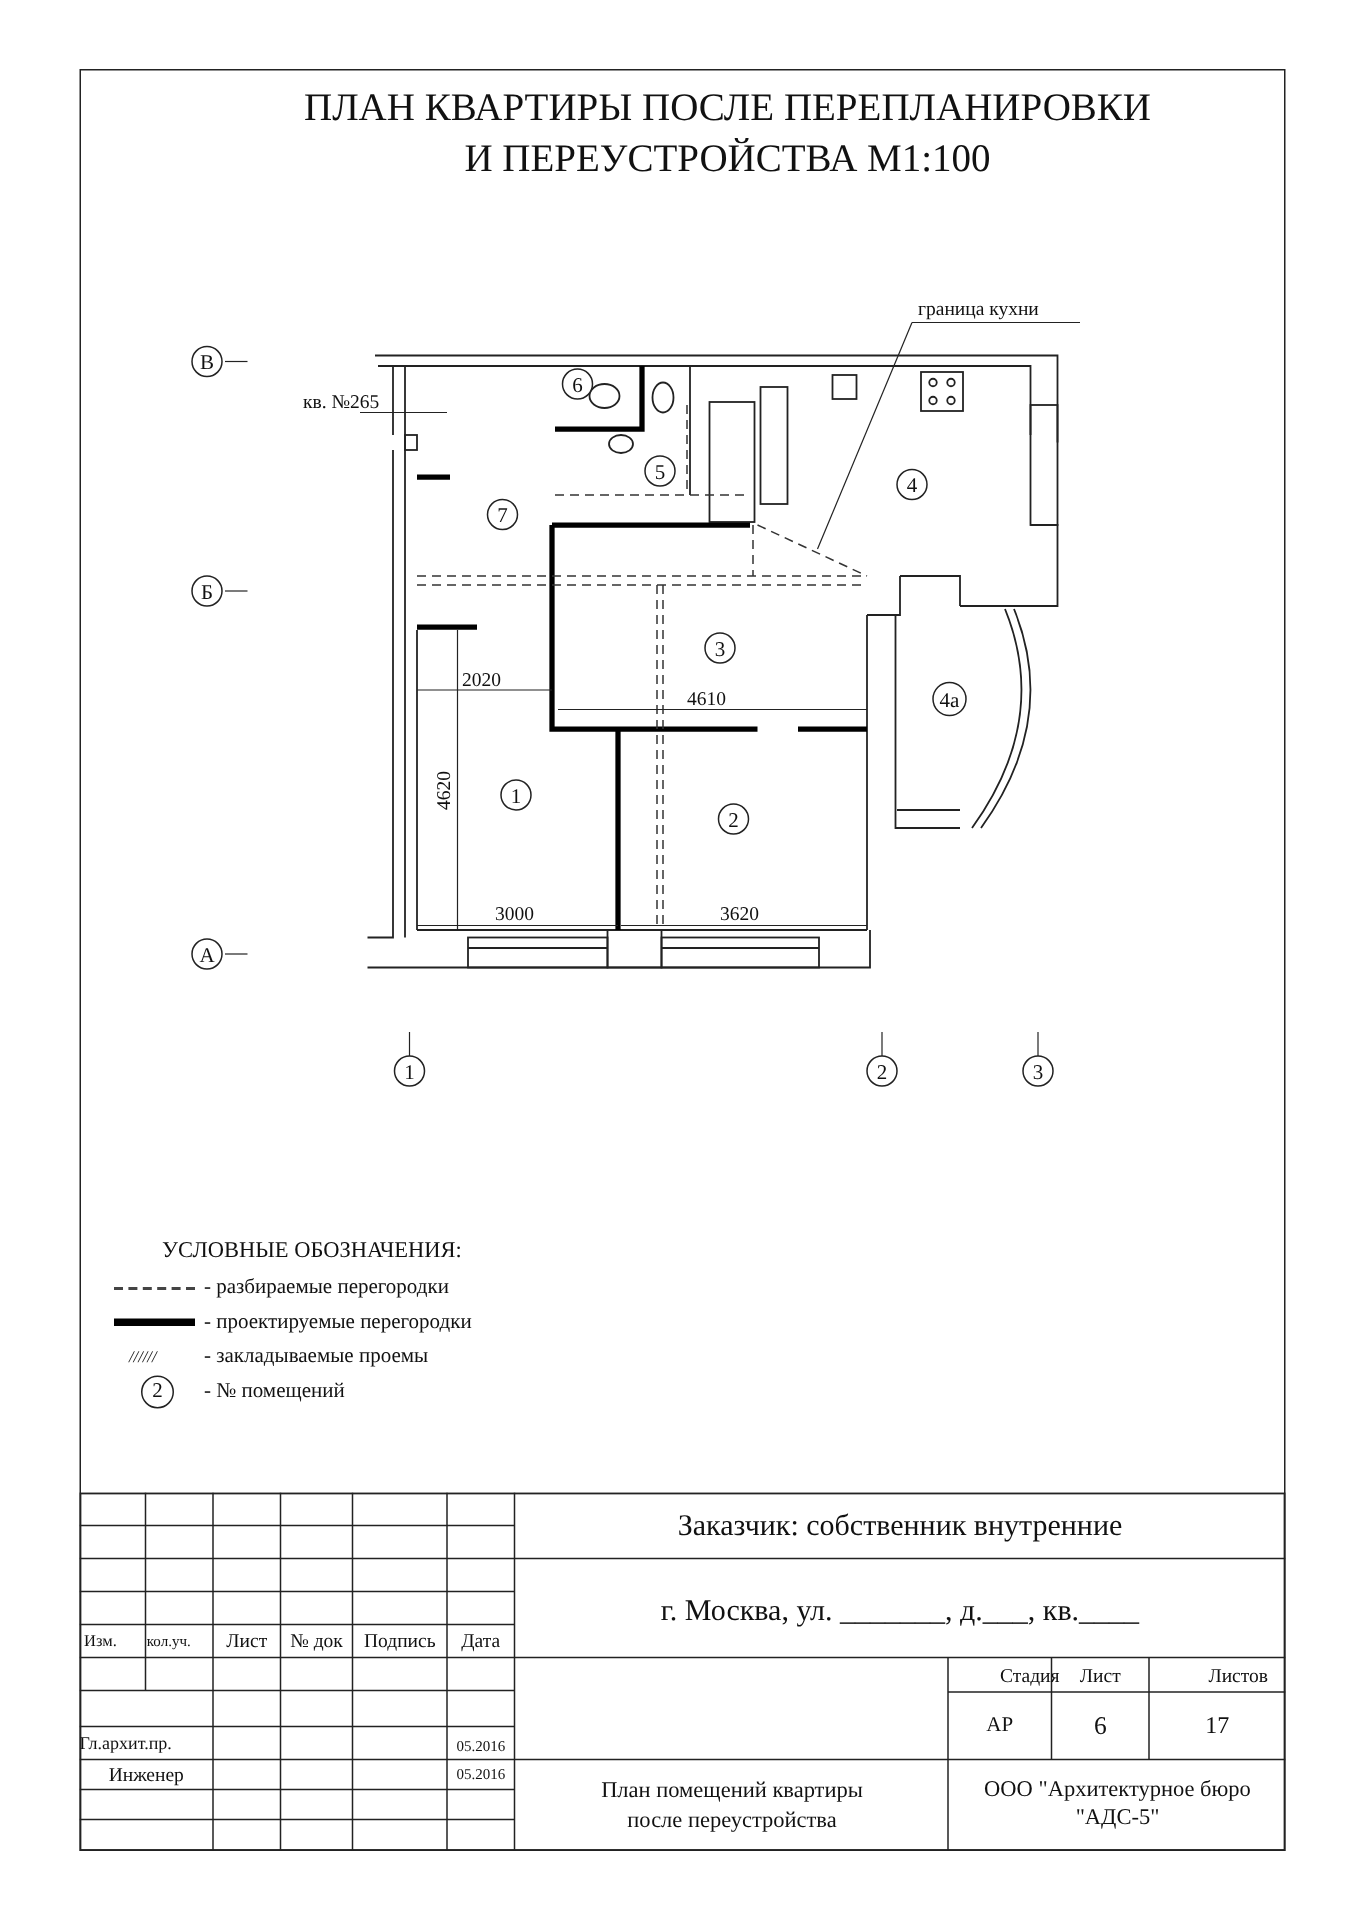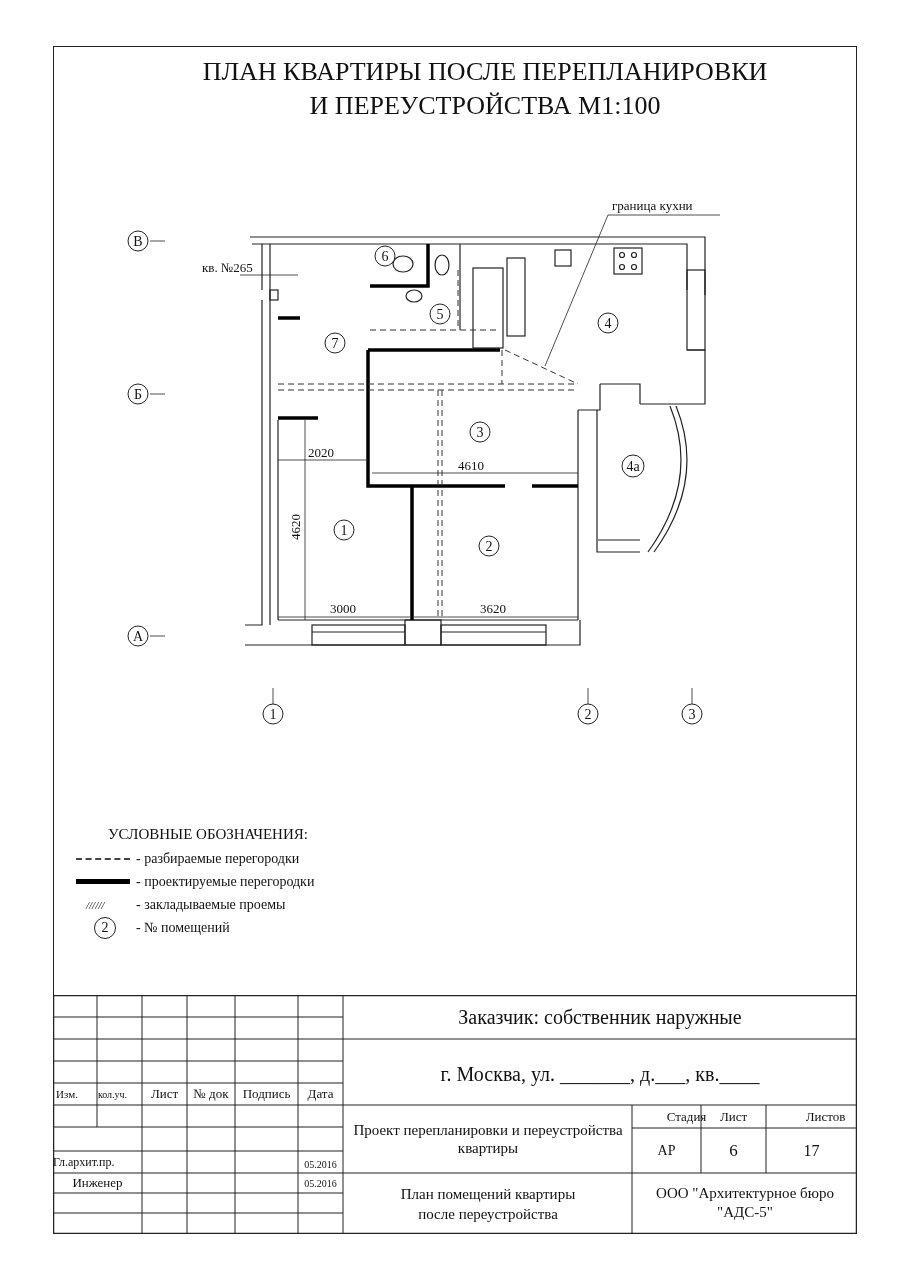--- a/index.html
+++ b/index.html
@@ -199,33 +199,32 @@
       <line x1="134" y1="0" x2="134" y2="239"></line>
       <line x1="182" y1="0" x2="182" y2="239"></line>
       <line x1="245" y1="0" x2="245" y2="239"></line>
       <line x1="290" y1="0" x2="290" y2="239"></line>
       <line x1="579" y1="110" x2="579" y2="239"></line>
       <line x1="648" y1="110" x2="648" y2="178"></line>
       <line x1="713" y1="110" x2="713" y2="178"></line>
       <line x1="579" y1="133" x2="804" y2="133"></line>
     </g>
   </svg>
-  <div class="cell" style="left:290px;top:0;width:514px;height:44px;border:none;font-size:20px;">Заказчик: собственник наружные</div>
+  <div class="cell" style="left:290px;top:0;width:514px;height:44px;border:none;font-size:20px;">Заказчик: собственник внутренние</div>
   <div class="cell" style="left:290px;top:44px;width:514px;height:66px;border:none;font-size:20px;padding-top:4px;">г. Москва, ул. _______, д.___, кв.____</div>
   <div class="cell" style="left:0;top:88px;width:28px;height:22px;border:none;font-size:11px;">Изм.</div>
   <div class="cell" style="left:44px;top:88px;width:31px;height:22px;border:none;font-size:10px;">кол.уч.</div>
   <div class="cell" style="left:89px;top:88px;width:45px;height:22px;border:none;font-size:13px;">Лист</div>
   <div class="cell" style="left:134px;top:88px;width:48px;height:22px;border:none;font-size:13px;">№ док</div>
   <div class="cell" style="left:182px;top:88px;width:63px;height:22px;border:none;font-size:13px;">Подпись</div>
   <div class="cell" style="left:245px;top:88px;width:45px;height:22px;border:none;font-size:13px;">Дата</div>
   <div class="cell" style="left:0;top:156px;width:89px;height:22px;border:none;font-size:12px;justify-content:flex-start;">Гл.архит.пр.</div>
   <div class="cell" style="left:245px;top:160px;width:45px;height:18px;border:none;font-size:10px;">05.2016</div>
   <div class="cell" style="left:0;top:178px;width:89px;height:20px;border:none;font-size:13px;">Инженер</div>
   <div class="cell" style="left:245px;top:178px;width:45px;height:20px;border:none;font-size:10px;">05.2016</div>
-  <div class="cell" style="left:300px;top:112px;width:270px;height:64px;border:none;font-size:15px;line-height:18px;">Проект перепланировки и переустройства квартиры</div>
   <div class="cell" style="left:300px;top:182px;width:270px;height:54px;border:none;font-size:15px;line-height:20px;padding:0 40px;">План помещений квартиры после переустройства</div>
   <div class="cell" style="left:579px;top:110px;width:69px;height:23px;border:none;font-size:13px;padding-left:40px;">Стадия</div>
   <div class="cell" style="left:648px;top:110px;width:65px;height:23px;border:none;font-size:13px;">Лист</div>
   <div class="cell" style="left:713px;top:110px;width:91px;height:23px;border:none;font-size:13px;padding-left:28px;">Листов</div>
   <div class="cell" style="left:579px;top:133px;width:69px;height:45px;border:none;font-size:14px;">АР</div>
   <div class="cell" style="left:648px;top:133px;width:65px;height:45px;border:none;font-size:17px;">6</div>
   <div class="cell" style="left:713px;top:133px;width:91px;height:45px;border:none;font-size:16px;">17</div>
   <div class="cell" style="left:581px;top:180px;width:222px;height:56px;border:none;font-size:15px;line-height:19px;">ООО "Архитектурное бюро "АДС-5"</div>
 </div>
 

